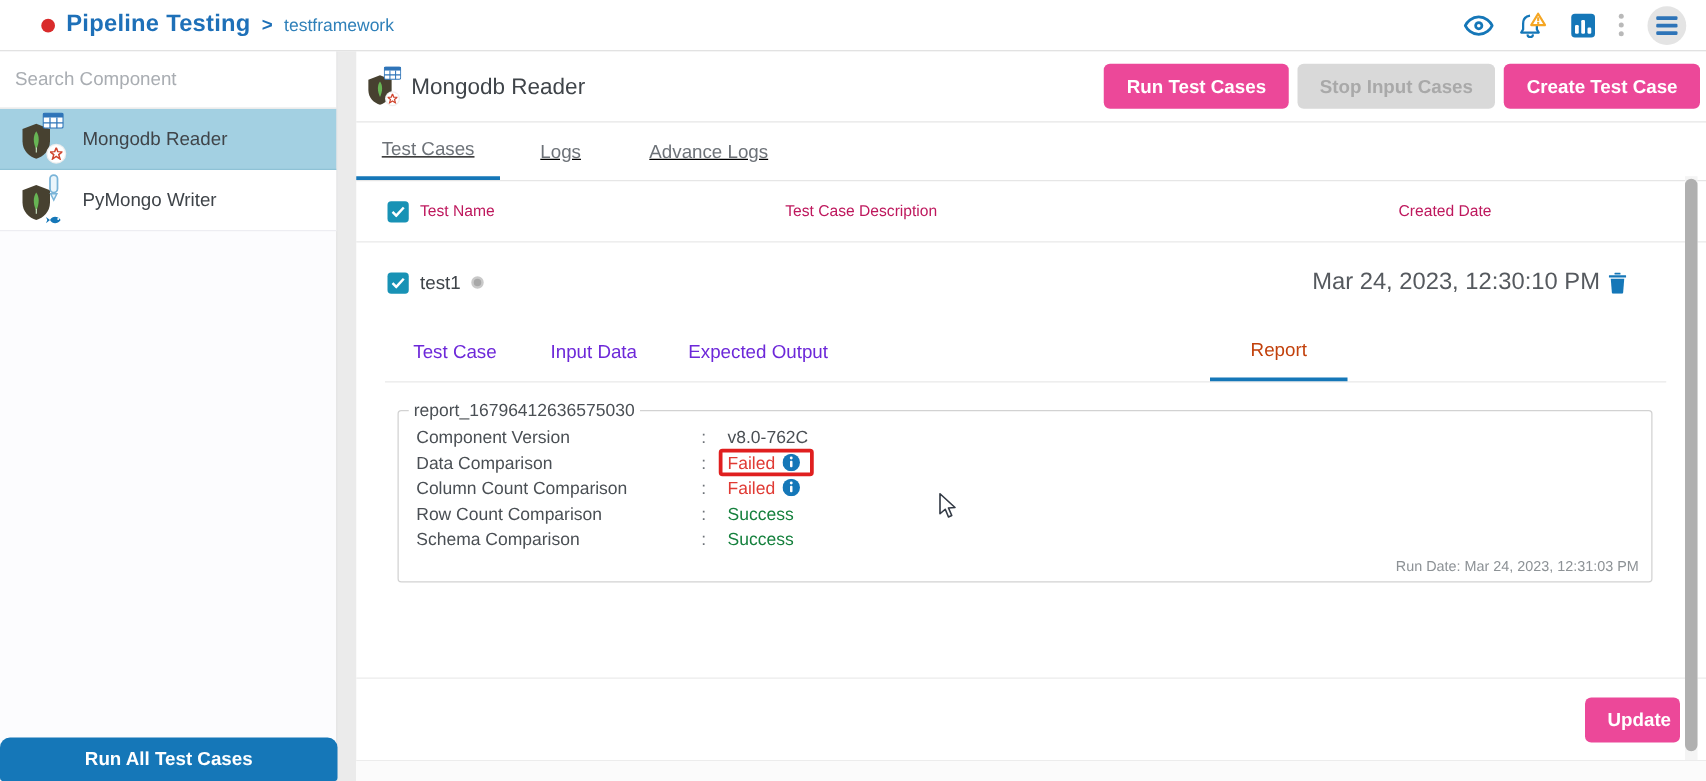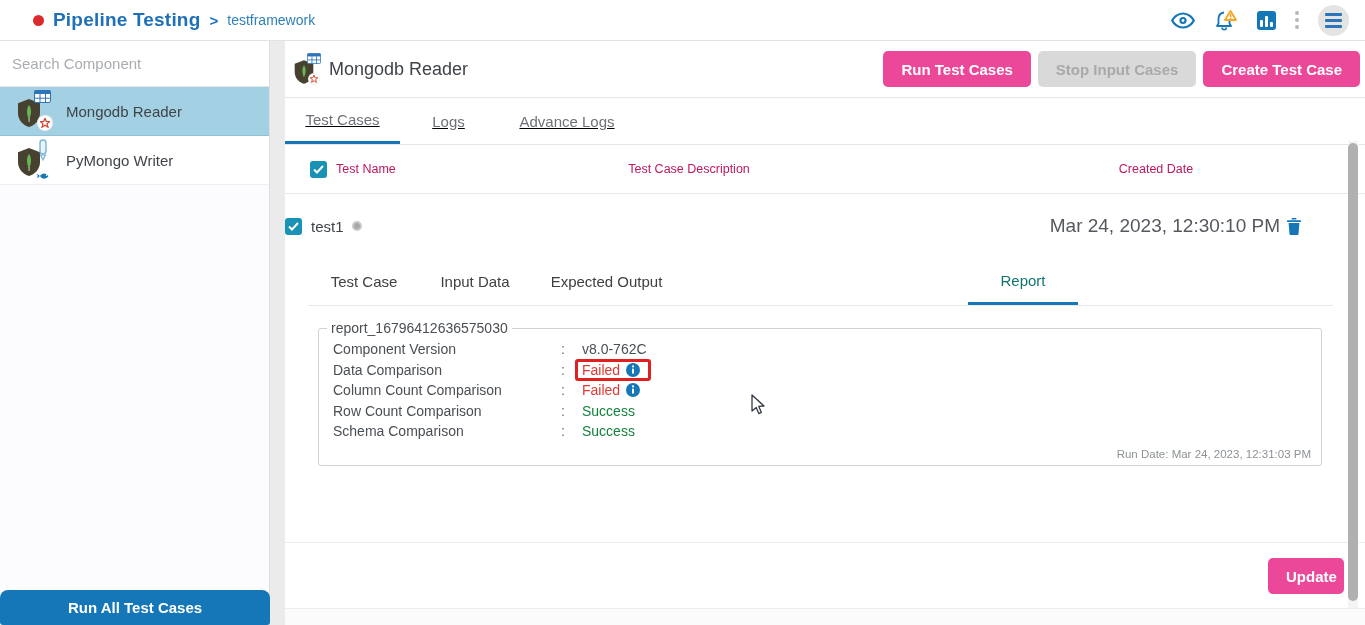--- a/index.html
+++ b/index.html
@@ -72,37 +72,37 @@
 
   .table-header { position:absolute; left:0; top:104px; width:100%; height:49px;
     border-bottom:1px solid #e9e9e9; }
   .col-head { position:absolute; top:0; height:100%; display:flex; align-items:center;
     font-size:12.5px; color:#be185d; }
   .ch-name { left:25px; gap:9px; }
   .ch-desc { left:299px; width:210px; justify-content:center; }
   .ch-date { left:771px; width:200px; justify-content:center; }
 
   .test-row { position:absolute; left:0; top:153px; width:100%; height:64px;
-    display:flex; align-items:center; }
+    display:flex; align-items:center; padding-left:25px; }
   .test-name { font-size:15px; color:#3f4449; margin-left:9px; }
   .gray-dot { width:10px; height:10px; border-radius:50%; background:#a8a8a8;
     border:2px solid #c9c9c9; margin-left:8px; }
   .row-right { position:absolute; right:64px; top:0; height:100%; display:flex;
     align-items:center; gap:7px; }
   .row-date { font-size:19px; color:#55595e; }
 
   .checkbox { width:17px; height:17px; background:#1892b5; border-radius:3px;
     display:flex; align-items:center; justify-content:center; cursor:pointer; flex:0 0 17px; }
 
   .sub-tabs-wrap { position:absolute; left:23px; top:217px; width:1025px; height:48px;
     border-bottom:1px solid #e9e9e9; display:flex; }
   .sub-tab { display:flex; align-items:center; justify-content:center; font-size:15px;
-    color:#404040; cursor:pointer; height:100%; }
+    color:#6d28d9; cursor:pointer; height:100%; }
   .sub-tab.s0{width:112px}.sub-tab.s1{width:110px}.sub-tab.s2{width:153px}.sub-tab.s3{width:110px;margin-left:285px}
-  .sub-tab.active { color:#0f766e; border-bottom:3px solid #1577b8; }
+  .sub-tab.active { color:#c2410c; border-bottom:3px solid #1577b8; }
 
   .report-box { position:absolute; left:33px; top:287px; width:1004px; height:138px;
     border:1px solid #d2d2d2; border-radius:3px; padding:10px 0 0 14px; }
   .report-legend { position:absolute; top:-9px; left:8px; background:#fff; padding:0 4px;
     font-size:14px; color:#4a4f54; }
   .r-row { display:flex; align-items:center; height:20.5px; font-size:14px; color:#4a4f54; }
   .r-label { width:228px; }
   .r-colon { width:18px; color:#6d7278; }
   .vbox { display:inline-flex; align-items:center; gap:6px; border:3px solid transparent;
     padding:0 8px 0 4px; margin-left:-4px; border-radius:3px; height:22px; }

